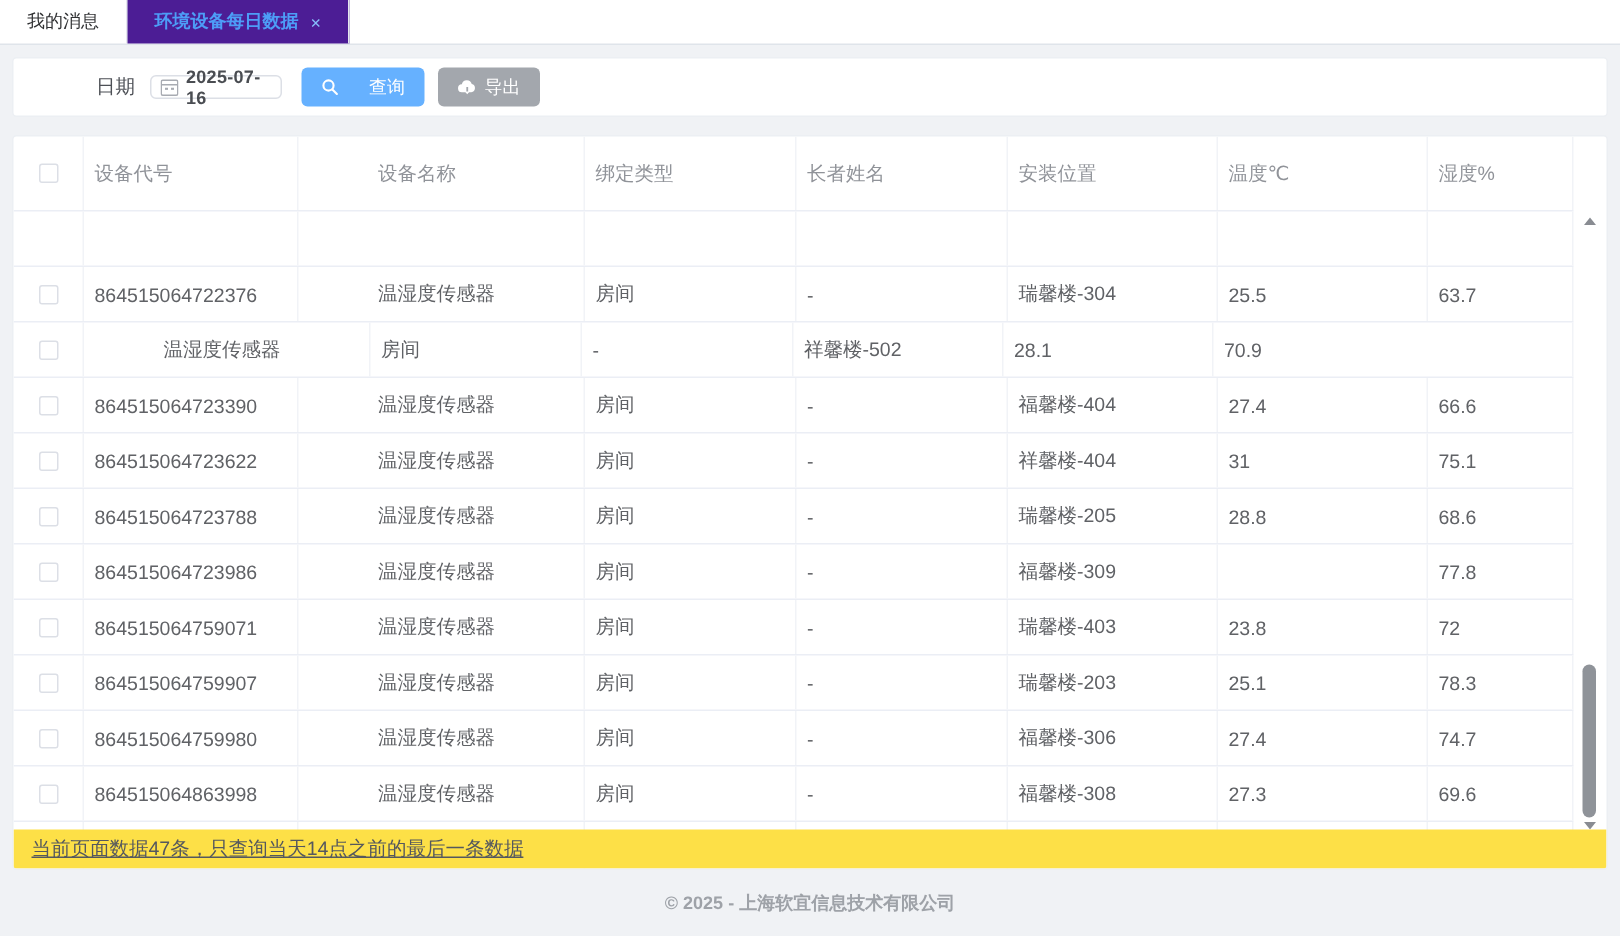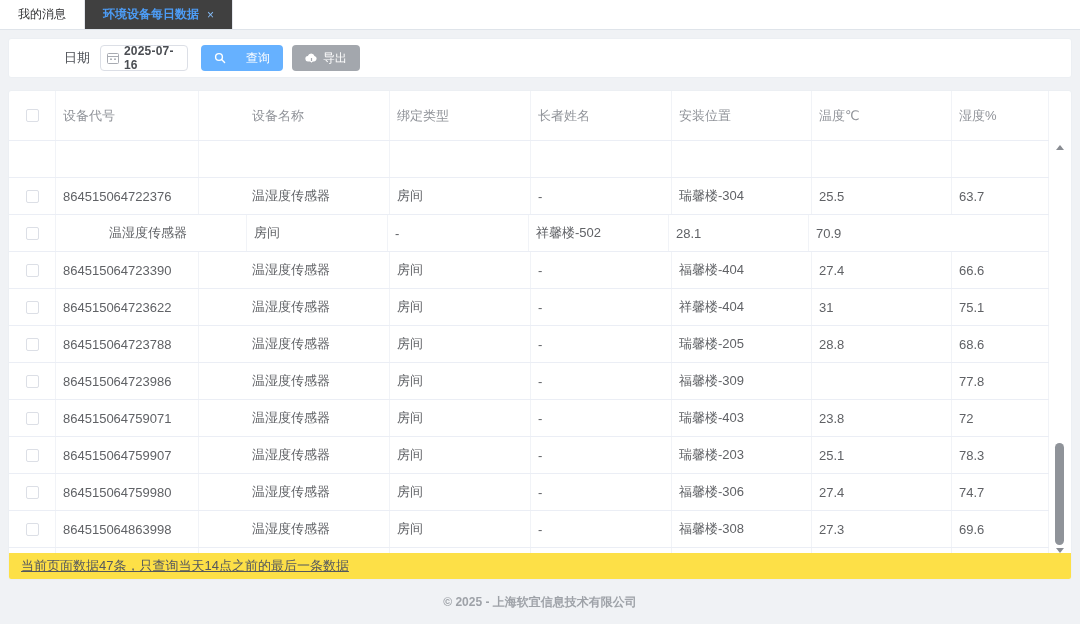--- a/index.html
+++ b/index.html
@@ -11,27 +11,27 @@
   html,body{width:1080px;height:624px;overflow:hidden;}
   body{
     background:var(--page_bg);
     font-family:"Liberation Sans","DejaVu Sans",sans-serif;
     color:var(--body_text);
   }
   
   .tabbar{height:30px;background:#fff;border-bottom:1px solid #dfe4ea;display:flex;}
   .tab{height:100%;display:flex;align-items:center;justify-content:center;
     padding:0 18px;font-size:12px;color:#303133;cursor:pointer;border-right:1px solid #e4e7ed;}
-  .tab.active{color:var(--accent);font-weight:bold;background:#404040;}
+  .tab.active{color:var(--accent);font-weight:bold;background:#4c1d95;}
   .tab .close{margin-left:8px;font-size:12px;font-weight:normal;color:#86bdf9;line-height:1;}
   
   .filter-card{margin:8px 8px 0 8px;height:40px;background:#fff;border:1px solid #eceff3;
     border-radius:3px;display:flex;align-items:center;}
   .date-label{margin-left:55px;font-size:13px;color:#4d5056;}
-  .date-input{margin-left:10px;width:88px;height:26px;border:1px solid #dcdfe6;border-radius:4px;
+  .date-input{margin-left:10px;width:88px;height:16px;border:1px solid #dcdfe6;border-radius:4px;
     background:#fff;display:flex;align-items:center;padding:0 6px;cursor:text;}
   .date-input .cal{width:12px;height:12px;margin-right:5px;flex:none;}
   .date-input .val{font-size:12px;font-weight:bold;color:#4a4d52;letter-spacing:.2px;}
   .btn{height:26px;border:none;border-radius:4px;color:#fff;font-size:12px;
     display:flex;align-items:center;gap:5px;padding:0 13px;cursor:pointer;
     font-family:inherit;}
   .btn-query{background:var(--btn_primary);margin-left:13px;gap:20px;}
   .btn-export{background:var(--btn_export);margin-left:9px;}
   .btn svg{flex:none;}
   

